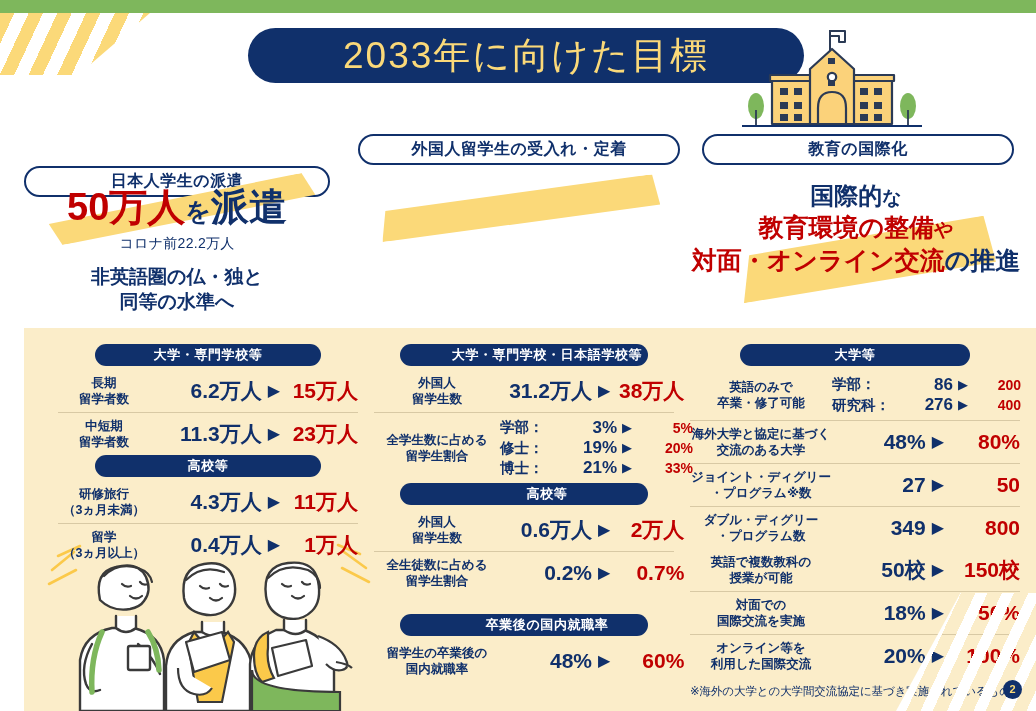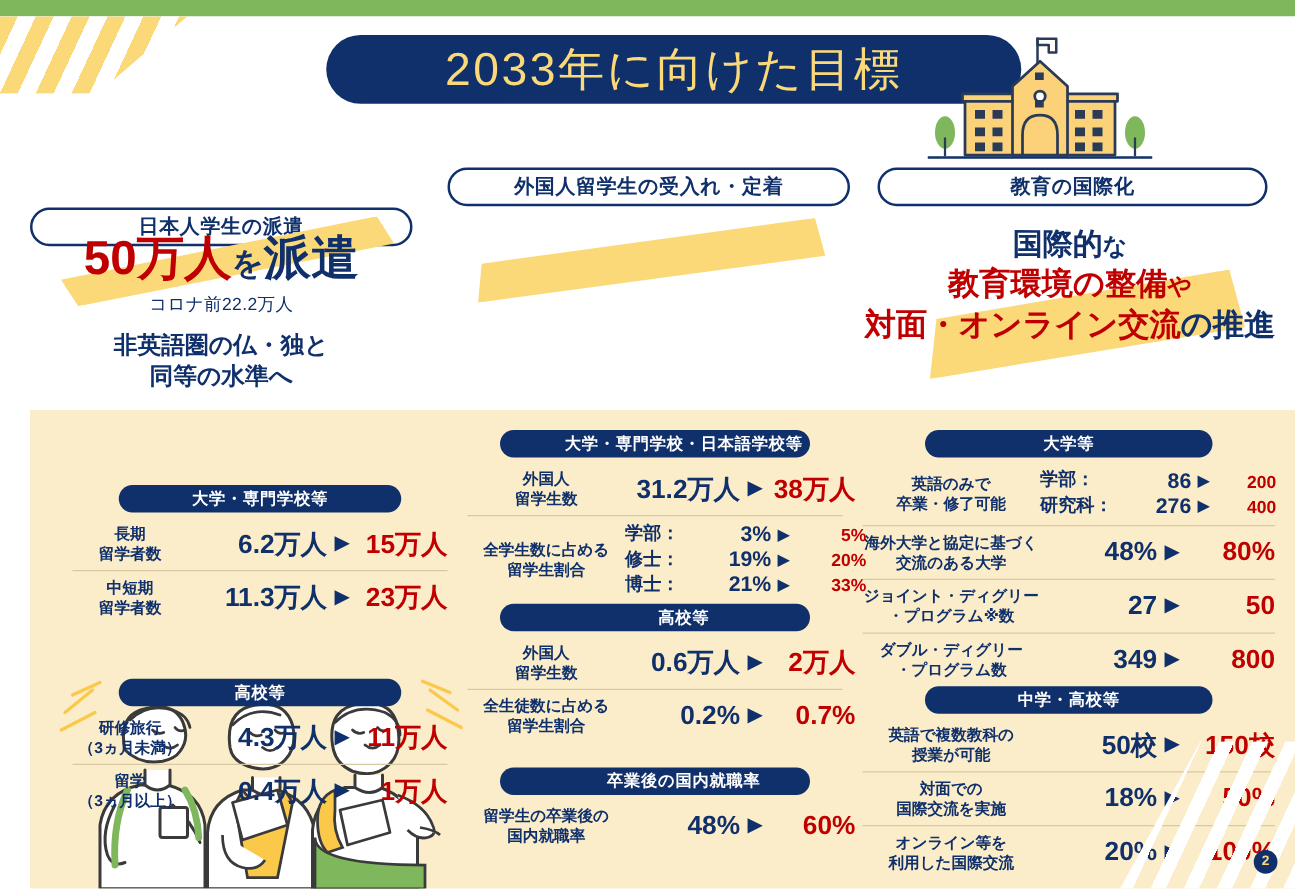--- a/index.html
+++ b/index.html
@@ -49,21 +49,21 @@
       #ffffff 0px, #ffffff 11px,
       rgba(255,255,255,0) 11px, rgba(255,255,255,0) 24px
     );
     clip-path: polygon(46% 0, 100% 0, 100% 100%, 0 100%);
     pointer-events: none;
   }
 
   
   .title-pill {
     position: absolute;
-    left: 261px; top: 28px;
+    left: 248px; top: 28px;
     width: 556px; height: 55px;
     background: #10306B;
     border-radius: 28px;
     display: flex; align-items: center; justify-content: center;
   }
   .title-pill .txt {
     color: #FBD979;
     font-size: 37px;
     font-weight: 400;
     letter-spacing: 2px;
@@ -186,21 +186,21 @@
     display: flex; align-items: center; justify-content: center;
     margin: 0 auto 4px auto;
   }
   .sec-pill .txt {
     color: #ffffff;
     font-size: 13px;
     font-weight: bold;
     letter-spacing: 0.6px;
     white-space: nowrap;
   }
-  #datacol-0 .sec-pill { width: 226px; margin-top: 44px; }
+  #datacol-0 .sec-pill { width: 226px; }
   #datacol-1 .sec-pill { width: 248px; padding-left: 46px; }
   #datacol-2 .sec-pill { width: 230px; }
 
   .row {
     display: flex;
     align-items: center;
     border-bottom: 1.4px solid #D8C9A4;
     padding: 5px 0;
     min-height: 40px;
   }
@@ -659,23 +659,20 @@
         <div>ダブル・ディグリー</div>
         <div>・プログラム数</div>
       </div>
       <div class="vals">
         <span class="v-from">349</span>
         <span class="arrow">▶</span>
         <span class="v-to">800</span>
       </div>
     </div>
 
-    <div class="sec-pill">
-      <span class="txt">中学・高校等</span>
-    </div>
 
     <div class="row">
       <div class="lbl">
         <div>英語で複数教科の</div>
         <div>授業が可能</div>
       </div>
       <div class="vals">
         <span class="v-from">50校</span>
         <span class="arrow">▶</span>
         <span class="v-to">150校</span>

